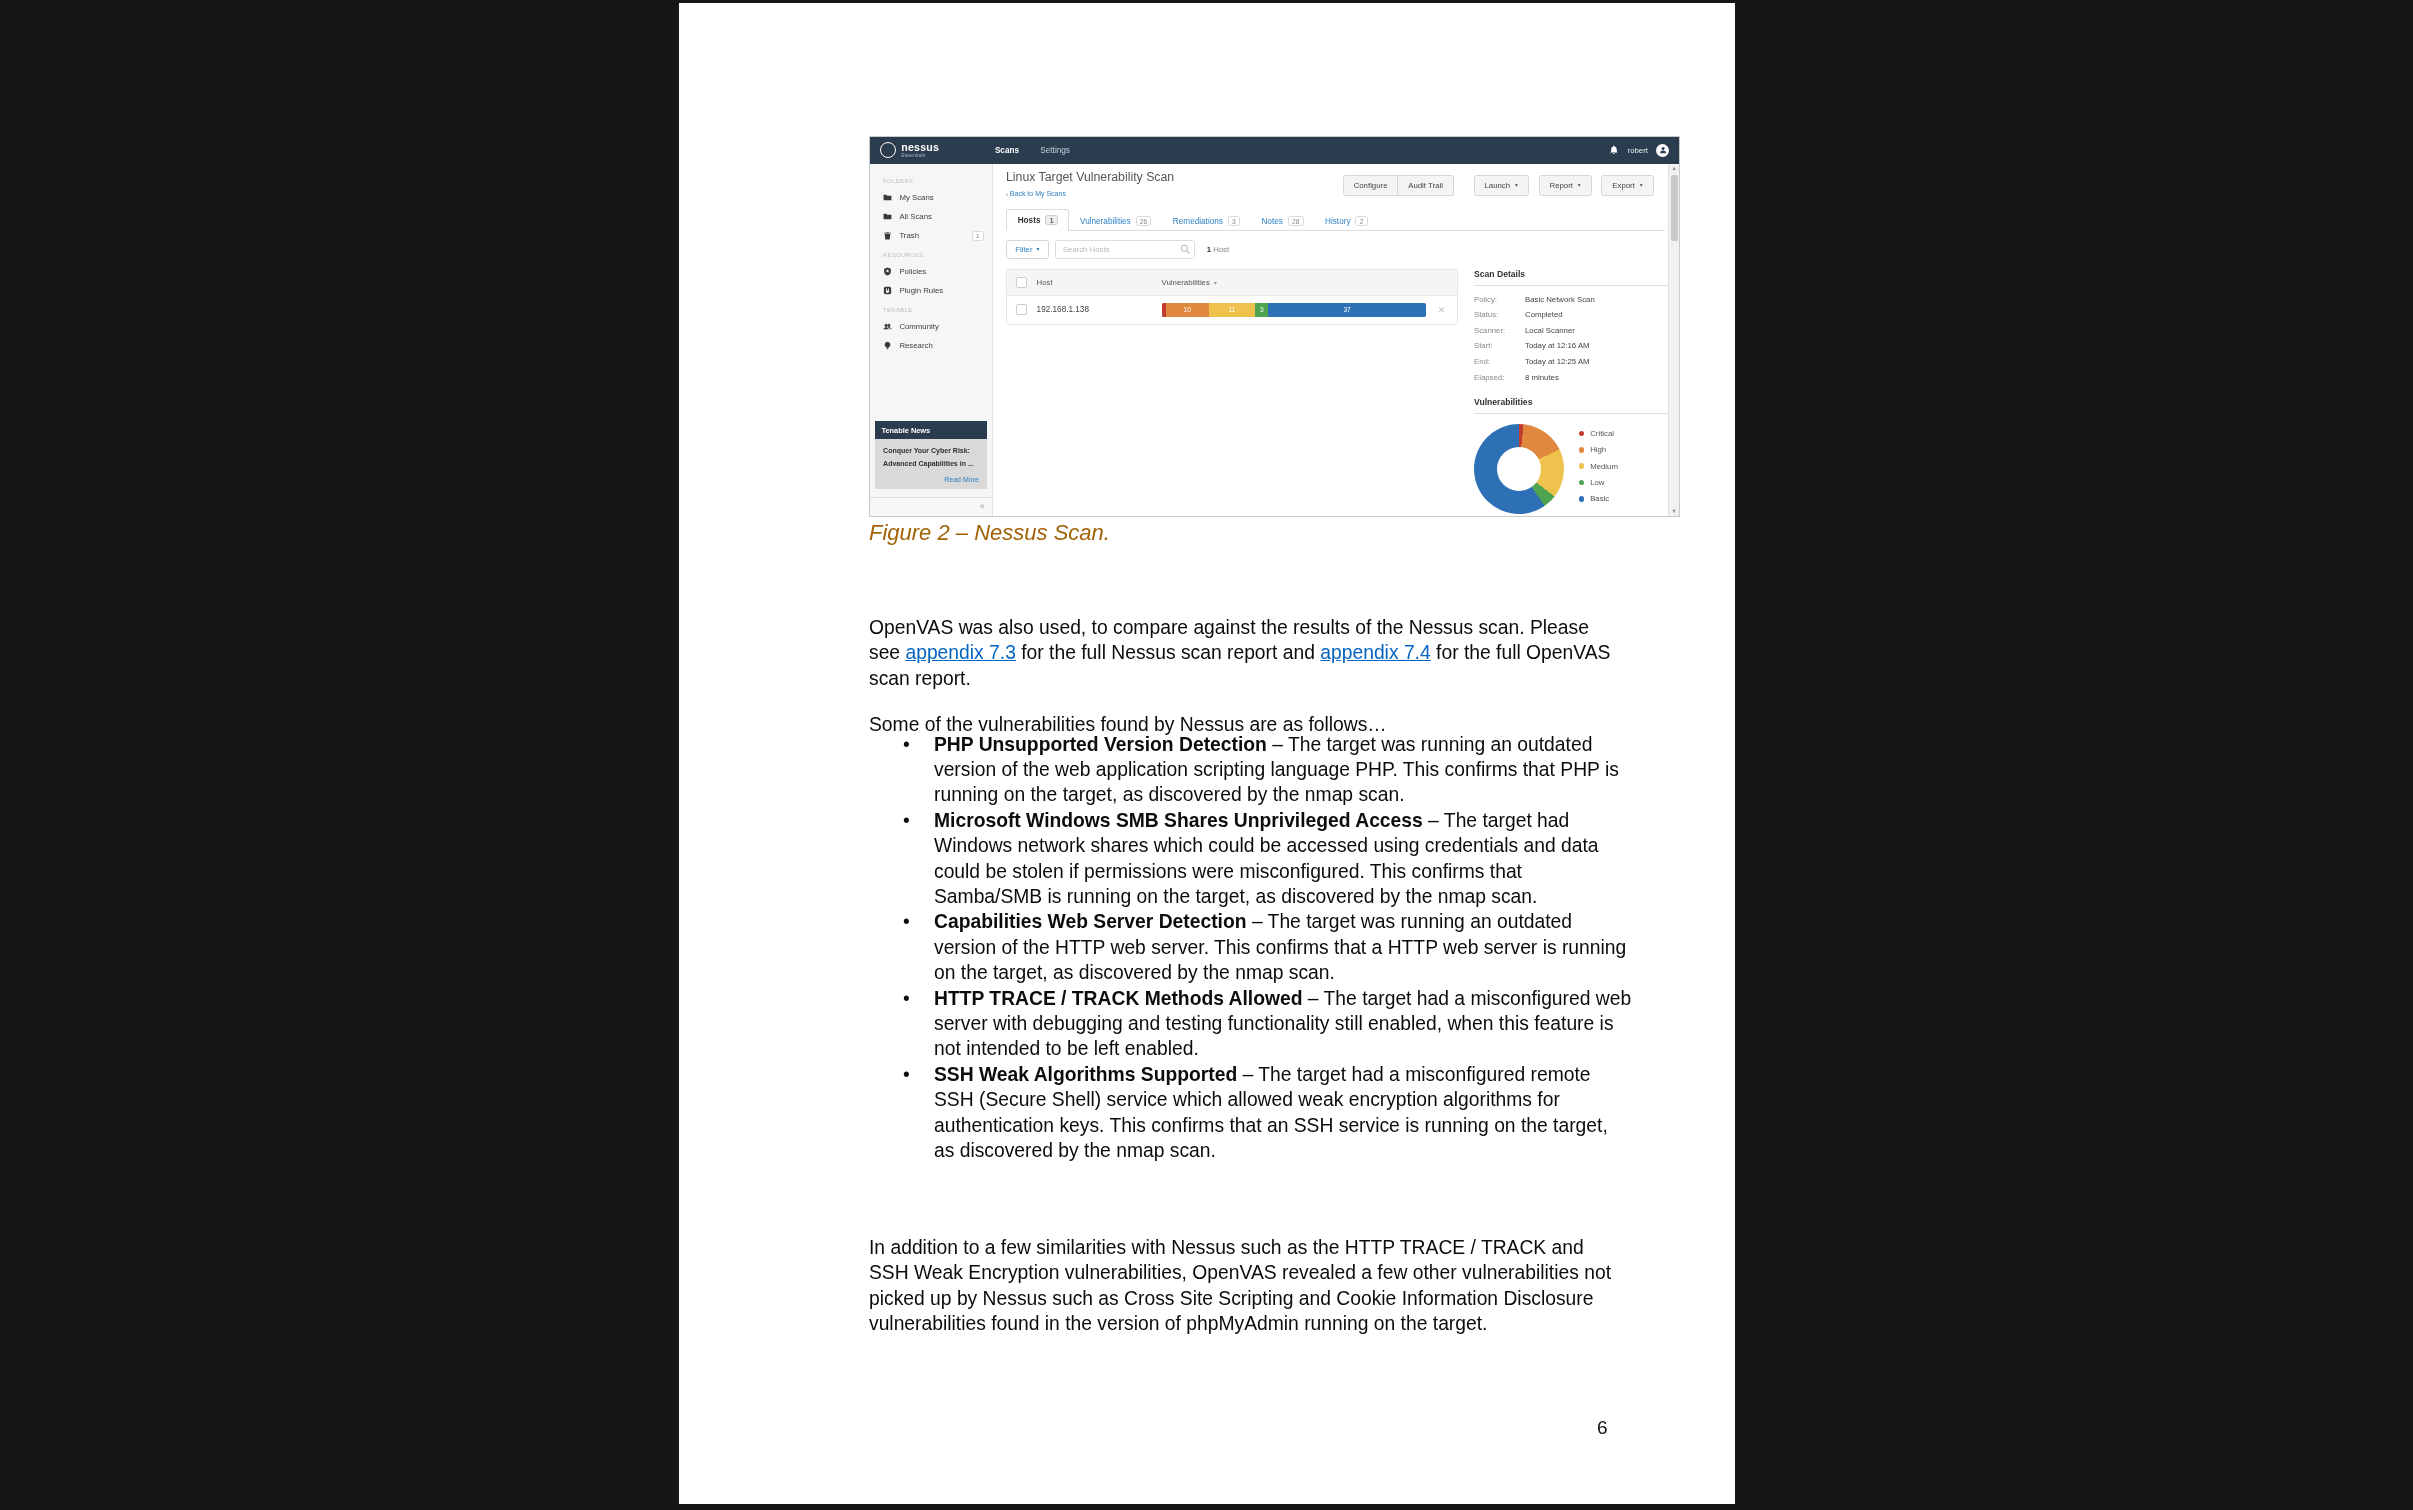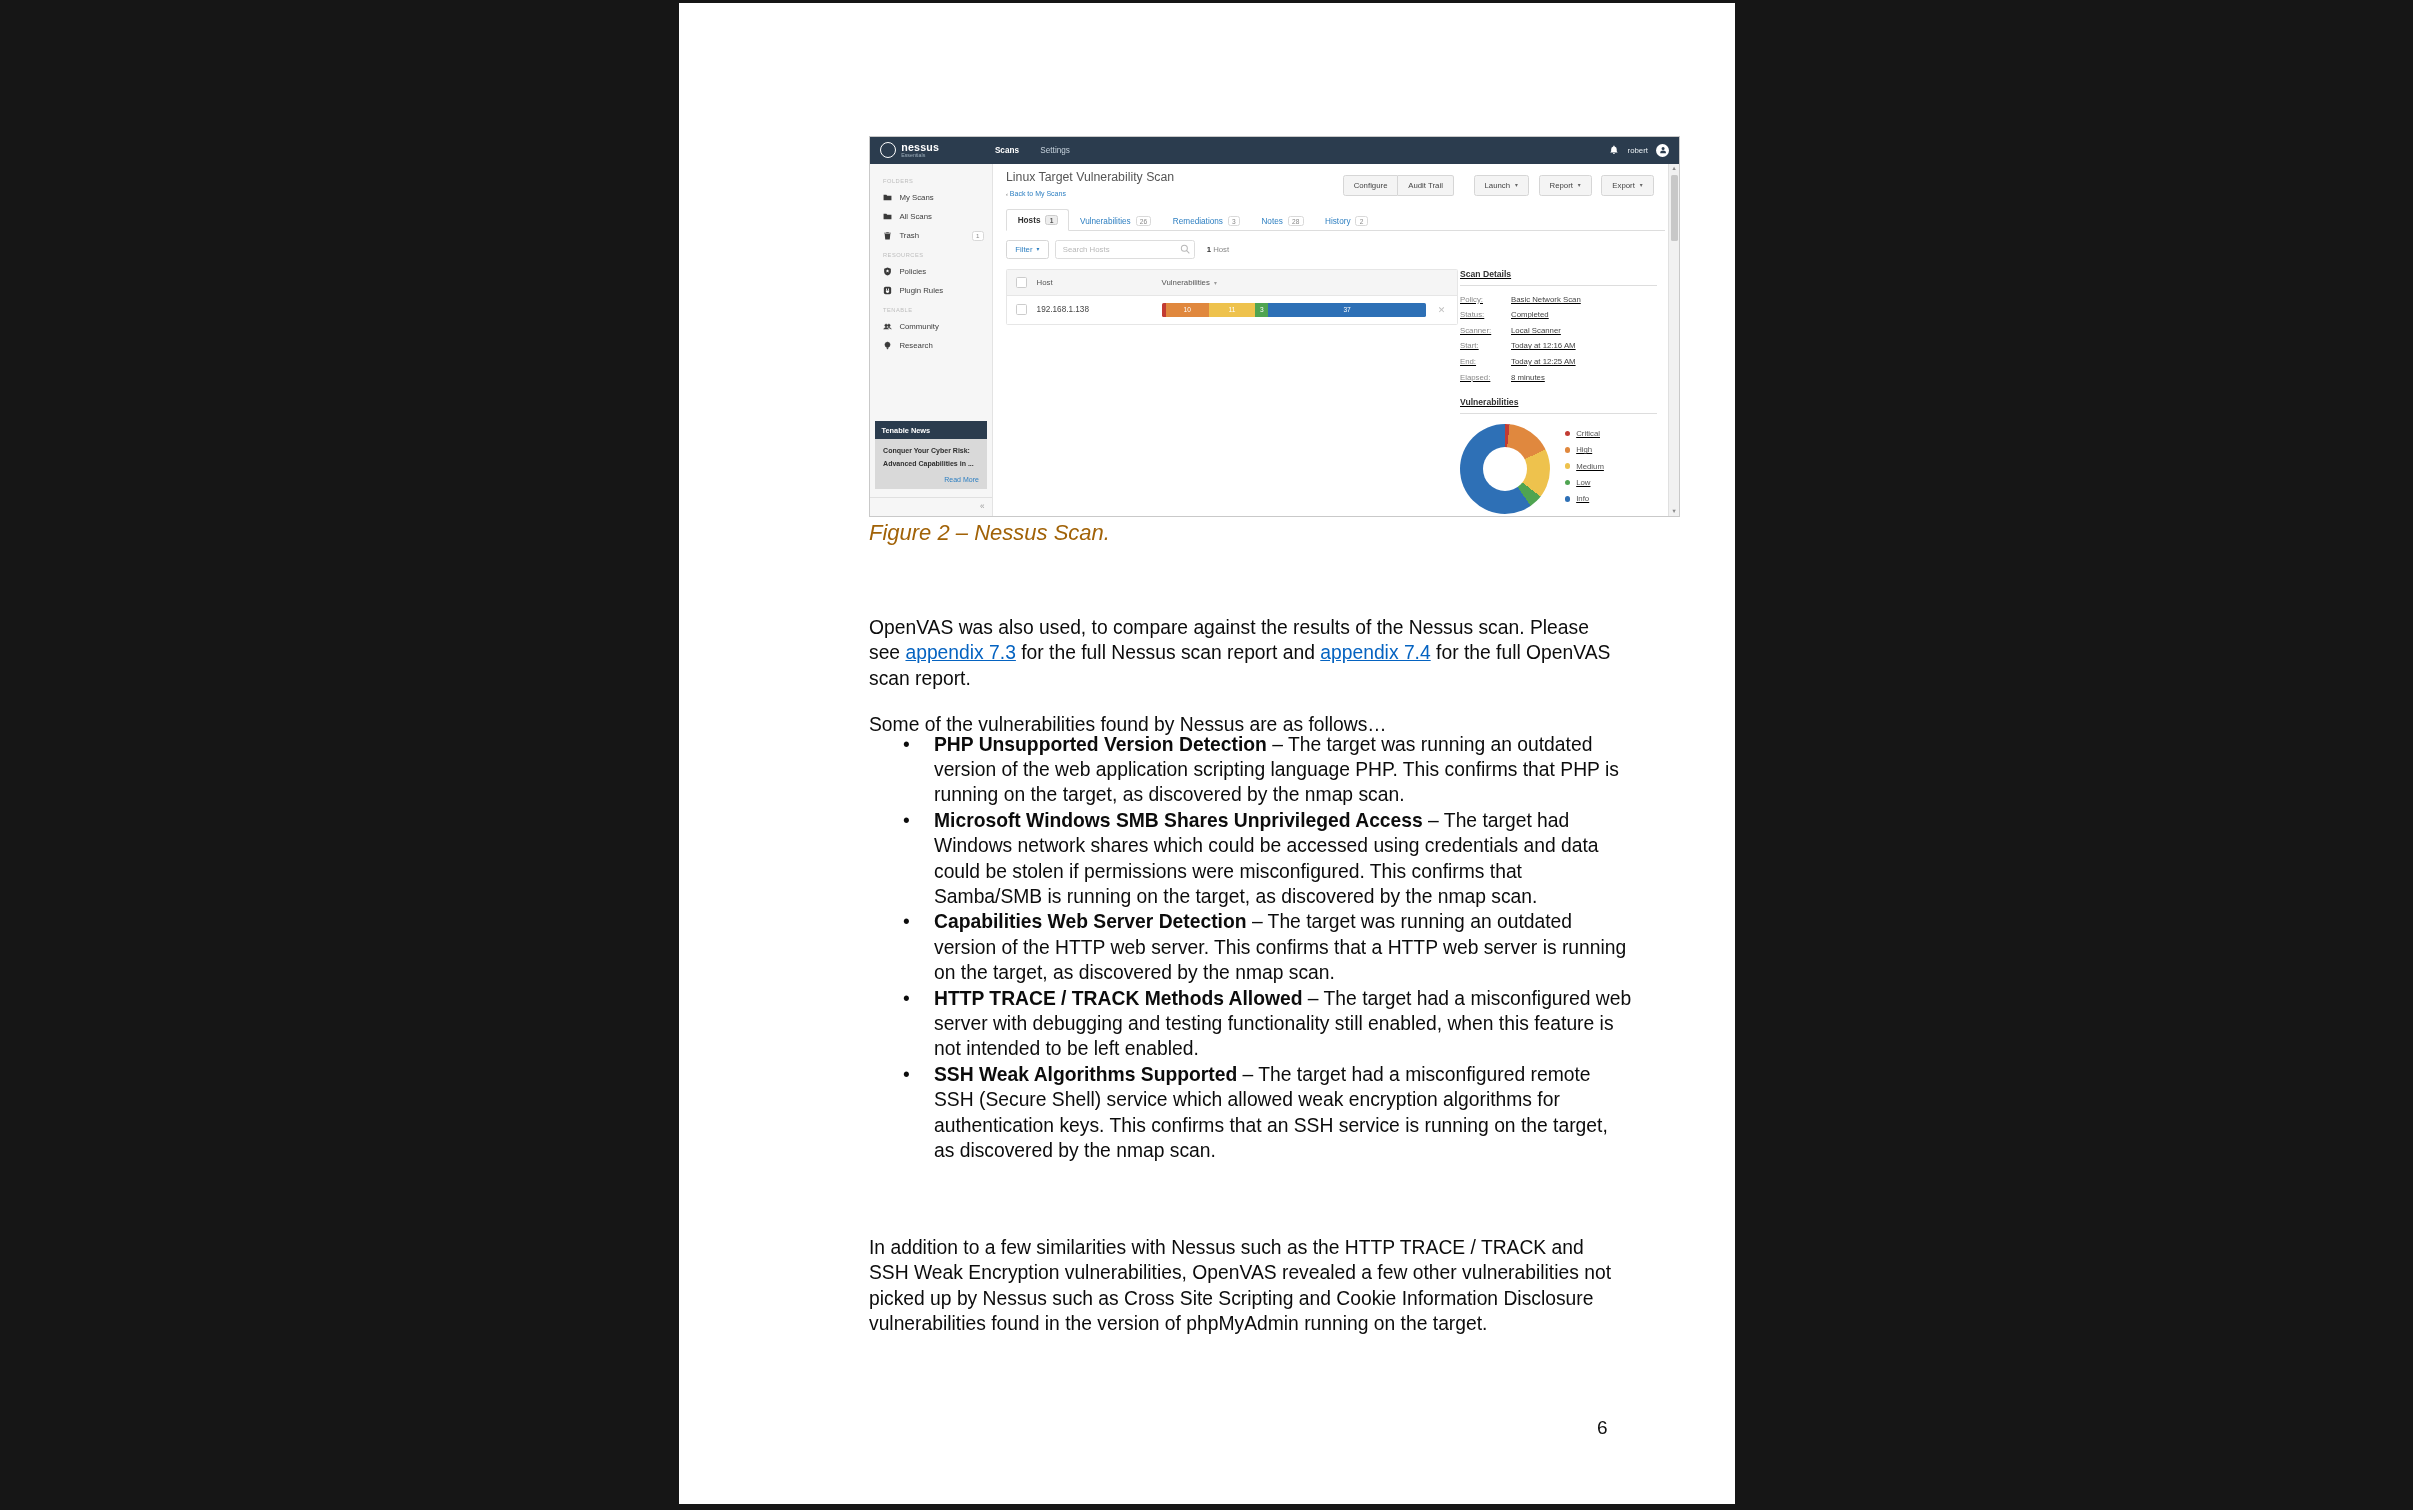--- a/index.html
+++ b/index.html
@@ -85,21 +85,21 @@
   .trow.body{background:#fff;height:28px;color:#444;font-size:8.2px;}
   .c-check{width:29.6px;display:flex;justify-content:center;}
   .checkbox{width:9px;height:9px;border:0.8px solid #ccc;border-radius:1.6px;background:#fff;cursor:pointer;}
   .c-host{width:125px;}
   .c-bar{flex:1;display:flex;align-items:center;}
   .sort-ico{font-size:5.7px;color:#999;margin-left:4.1px;}
   .vbar{display:flex;width:100%;height:14px;border-radius:1.6px;overflow:hidden;}
   .bar-seg{display:flex;align-items:center;justify-content:center;color:#fff;font-size:6.6px;}
   .c-close{width:31px;display:flex;justify-content:center;color:#c0c0c0;font-size:9px;cursor:pointer;}
 
-  .dpanel{margin-left:2px;width:197px;flex:0 0 auto;text-decoration:underline;}
+  .dpanel{margin-left:16px;width:197px;flex:0 0 auto;}
   .dtitle{font-size:8.6px;font-weight:bold;color:#333;padding-bottom:5.7px;border-bottom:0.8px solid #ddd;}
   .drow{display:flex;font-size:7.8px;line-height:15.6px;}
   .drow .dl{width:51px;color:#888;}
   .drow .dv{color:#444;}
   .drows{margin-top:5.7px;}
   .vuln-sec{margin-top:12.3px;}
   .donut-wrap{display:flex;margin-top:9.9px;align-items:flex-start;}
   .donut{width:90px;height:90px;border-radius:50%;position:relative;flex:0 0 auto;}
   .donut-hole{position:absolute;left:23px;top:23px;width:44px;height:44px;border-radius:50%;background:#fff;}
   .legend{margin-left:14.8px;margin-top:4.9px;}
@@ -357,21 +357,21 @@
                     <div class="leg-item">
                         <span class="legend-dot" style="background: rgb(238, 194, 77);"></span>
                         <span class="leg-label">Medium</span>
                       </div>
                     <div class="leg-item">
                         <span class="legend-dot" style="background: rgb(79, 164, 81);"></span>
                         <span class="leg-label">Low</span>
                       </div>
                     <div class="leg-item">
                         <span class="legend-dot" style="background: rgb(46, 112, 182);"></span>
-                        <span class="leg-label">Info</span>
+                        <span class="leg-label">Basic</span>
                       </div>
                   </div>
                 </div>
               </div>
             </div>
           </div>
         </div>
 
         <div class="sscroll">
           <span class="scr-arrow scr-up">▲</span>

